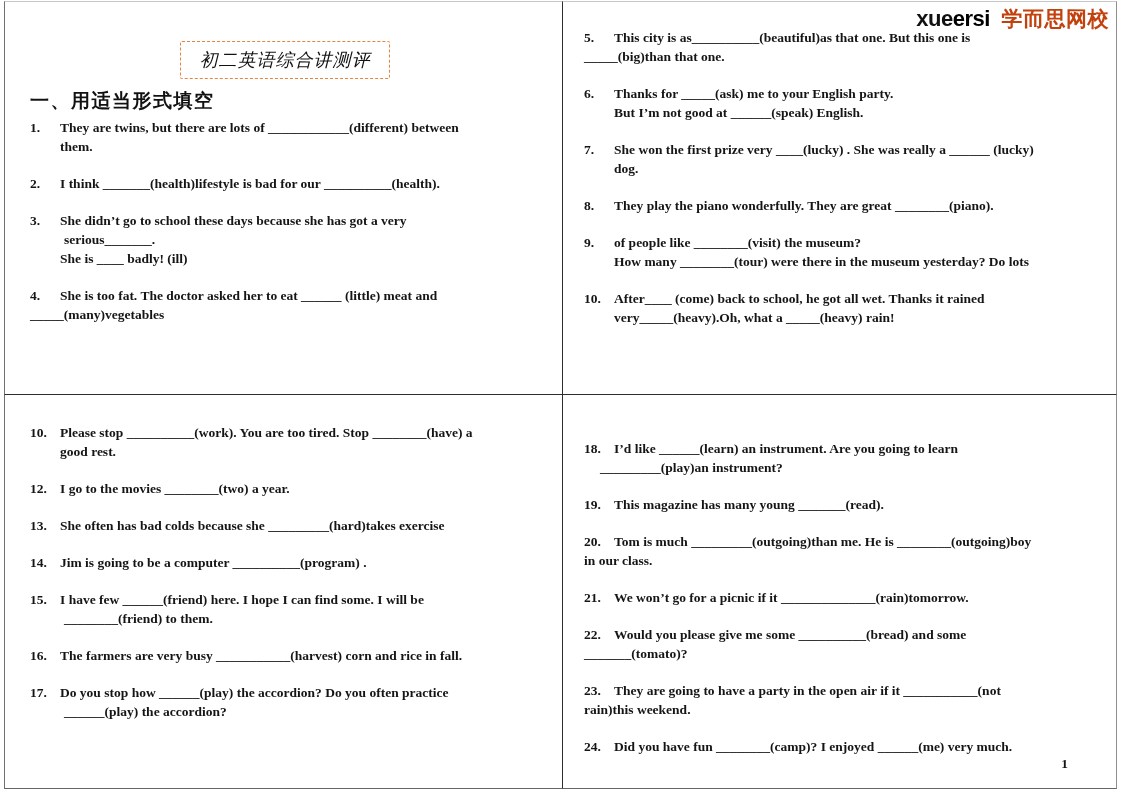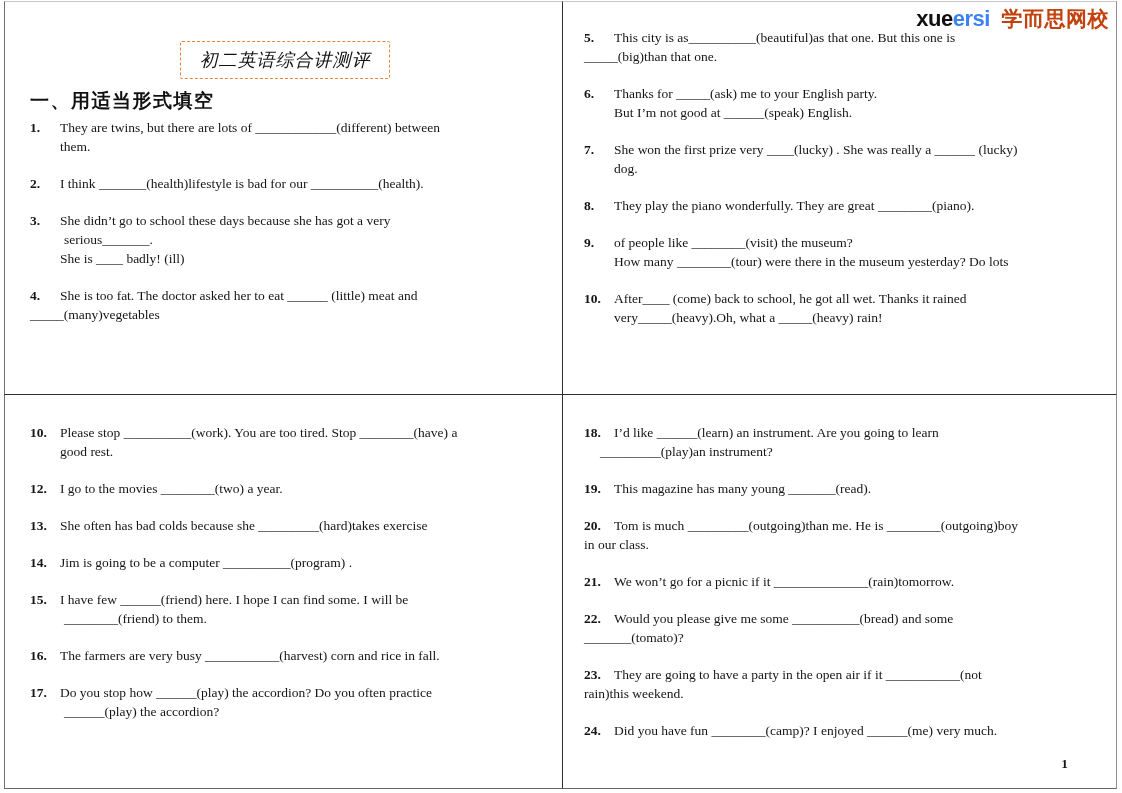--- a/index.html
+++ b/index.html
@@ -39,29 +39,29 @@
     position:absolute; left:25px; top:88px;
     font-size:19px; font-weight:bold; letter-spacing:1.5px; color:#111111;
     line-height:22px;
   }
 
   
   .items { position:absolute; }
   .items-tl { left:25px; top:116px; }
   .items-tr { left:21px; top:26px;  }
   .items-bl { left:25px; top:28px;  }
-  .items-br { left:21px; top:28px;  }
+  .items-br { left:21px; top:44px;  }
 
   .item { position:relative; margin:0 0 18px 0; }
   .num {
     position:absolute; left:0; top:0;
     font-size:13.5px; font-weight:bold; line-height:19px;
   }
   .ln {
-    white-space:pre; font-size:13.5px; font-weight:normal; line-height:19px;
+    white-space:pre; font-size:13.5px; font-weight:bold; line-height:19px;
   }
   .ind-first  { margin-left:30px; }
   .ind-text   { margin-left:30px; }
   .ind-extra  { margin-left:34px; }
   .ind-mid    { margin-left:16px; }
   .ind-number { margin-left:0; }
 
   
   .logo {
     position:absolute; top:7px; right:13px;
@@ -216,15 +216,15 @@
           <div class="ln ind-first">Did you have fun ________(camp)? I enjoyed ______(me) very much.</div>
         </div>
       </div>
     <div class="page-num">1</div>
   </div>
 
 </div>
 
 <div class="logo" style="color: rgb(17, 17, 17);">
   <span class="latin">
-    <span>xue</span><span class="logo-red" style="color: #3b82f6;">ersi</span>
+    <span>xue</span><span class="logo-red" style="color: #000000;">ersi</span>
   </span><span class="cn logo-red" style="color: #c2410c;">学而思网校</span>
 </div>
 
 </body></html>

